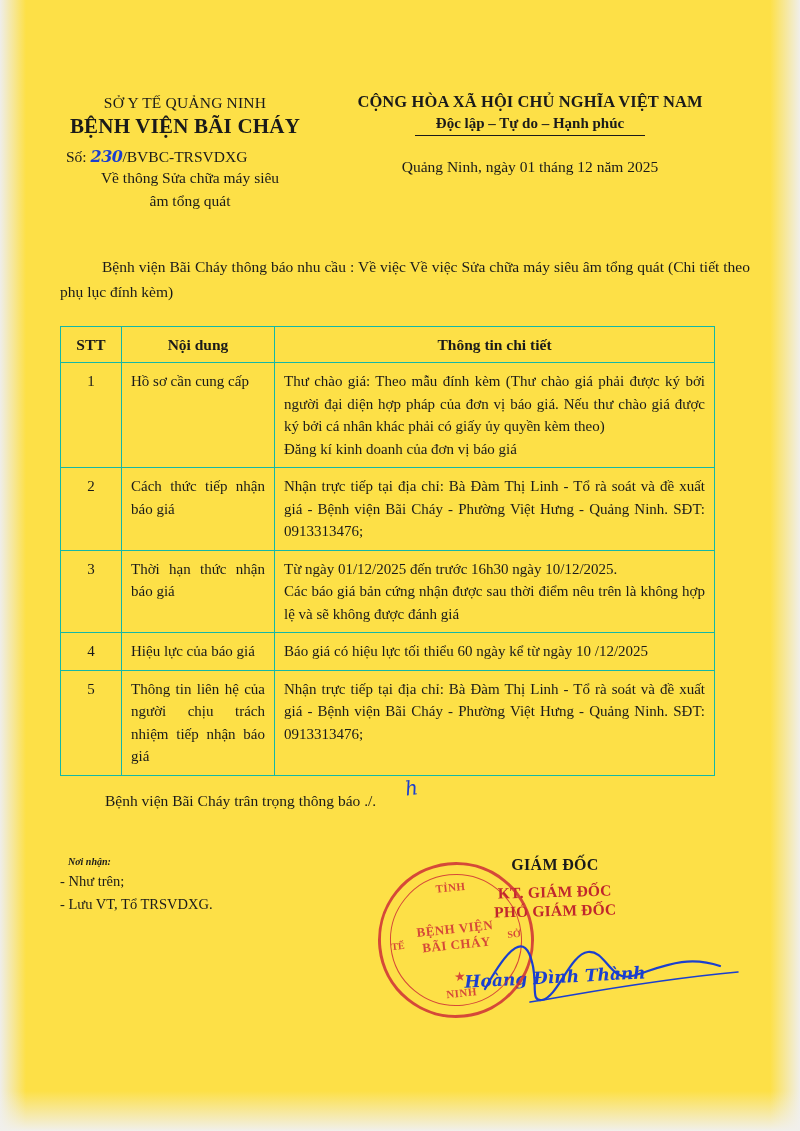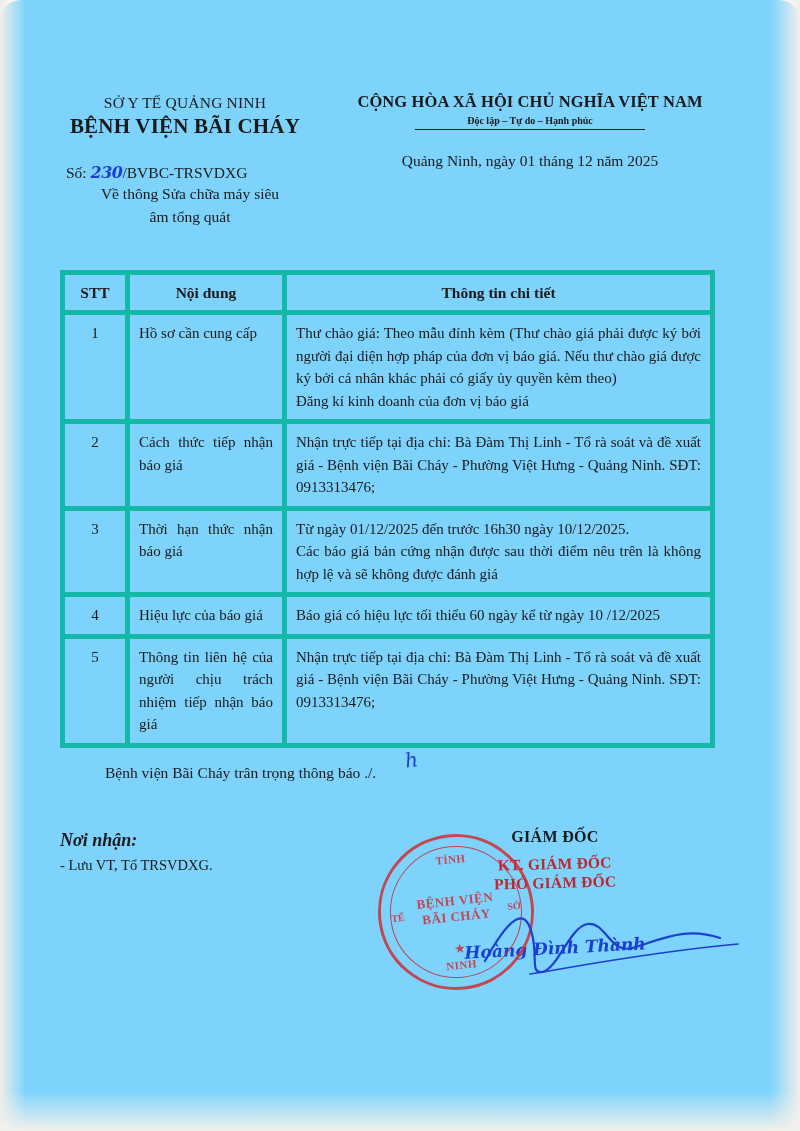--- a/index.html
+++ b/index.html
@@ -11,22 +11,21 @@
     width: 800px;
     height: 1131px;
     position: relative;
     font-family: "Liberation Serif", serif;
     color: #1a1a1a;
     overflow: hidden;
   }
   .page {
     position: absolute;
     inset: 0;
-    background: #7dd3fc;
-    border-radius: 21px;
+    background: #fde047;
   }
   
   .scan-edge-left {
     position: absolute; left: 0; top: 0; width: 26px; height: 100%;
     background: linear-gradient(to right, #efeeea, rgba(255,255,255,0));
   }
   .scan-edge-right {
     position: absolute; right: 0; top: 0; width: 30px; height: 100%;
     background: linear-gradient(to left, #f0efeb, rgba(255,255,255,0));
   }
@@ -61,21 +60,21 @@
     font-size: 15.5px;
     letter-spacing: .2px;
   }
   .org-hospital {
     font-size: 21px;
     font-weight: bold;
     letter-spacing: .2px;
     margin-top: 2px;
   }
   .doc-number {
-    margin-top: 24px;
+    margin-top: 8px;
     font-size: 15.5px;
     text-align: left;
     padding-left: 6px;
     position: relative;
   }
   .handwritten-num {
     font-family: "DejaVu Serif", serif;
     font-style: italic;
     color: #1b3fcf;
     font-weight: bold;
@@ -88,21 +87,21 @@
     line-height: 1.35;
     text-align: center;
     padding-left: 10px;
   }
   .country {
     font-size: 16.5px;
     font-weight: bold;
     letter-spacing: .1px;
   }
   .motto {
-    font-size: 10px;
+    font-size: 15px;
     font-weight: bold;
     margin-top: 3px;
   }
   .motto-underline {
     width: 230px;
     height: 1px;
     background: #1a1a1a;
     margin: 3px auto 0 auto;
   }
   .date-line {
@@ -125,21 +124,21 @@
 
   
   table.info-table {
     margin-top: 22px;
     border-collapse: collapse;
     width: 655px;
     font-size: 15px;
   }
   table.info-table th,
   table.info-table td {
-    border: 5px solid #14b8a6;
+    border: 1px solid #14b8a6;
     padding: 7px 9px;
     vertical-align: top;
     line-height: 1.5;
   }
   table.info-table th {
     text-align: center;
     font-weight: bold;
     font-size: 15.5px;
     padding: 6px 6px;
   }
@@ -179,21 +178,22 @@
     min-height: 190px;
   }
   .recipients {
     width: 300px;
     font-size: 14.5px;
     line-height: 1.6;
   }
   .recipients-title {
     font-weight: bold;
     font-style: italic;
-    font-size: 18px;
+    font-size: 10px;
+    margin-left: 8px;
   }
   .signature-block {
     flex: 1;
     text-align: center;
     position: relative;
     padding-top: 2px;
   }
   .sig-title {
     font-weight: bold;
     font-size: 16px;
@@ -304,20 +304,21 @@
       </div>
       <div class="header-right">
         <div class="country">CỘNG HÒA XÃ HỘI CHỦ NGHĨA VIỆT NAM</div>
         <div class="motto">Độc lập – Tự do – Hạnh phúc</div>
         <div class="motto-underline"></div>
         <div class="date-line">Quảng Ninh, ngày 01 tháng 12 năm 2025</div>
       </div>
     </div>
 
     <div class="body-block">
+      <p class="p-indent justify" style="margin:8px 0 0 0;">Bệnh viện Bãi Cháy thông báo nhu cầu : Về việc Về việc Sửa chữa máy siêu âm tổng quát (Chi tiết theo phụ lục đính kèm)</p>
     </div>
 
     <table class="info-table">
       <thead>
         <tr>
           <th class="col-stt">STT</th>
           <th class="col-noidung">Nội dung</th>
           <th class="col-detail">Thông tin chi tiết</th>
         </tr>
       </thead>
@@ -363,20 +364,21 @@
     </table>
 
     <div class="closing">
       <span>Bệnh viện Bãi Cháy trân trọng thông báo ./.</span>
       <span class="closing-mark">h</span>
     </div>
 
     <div class="footer">
       <div class="recipients">
         <div class="recipients-title">Nơi nhận:</div>
+        <div>- Như trên;</div>
         <div>- Lưu VT, Tổ TRSVDXG.</div>
       </div>
 
       <div class="signature-block">
         <div class="sig-title">GIÁM ĐỐC</div>
         <div class="sig-sub">
           <div>KT. GIÁM ĐỐC</div>
           <div>PHÓ GIÁM ĐỐC</div>
         </div>
         <div class="sig-name">Hoàng Đình Thành</div>

